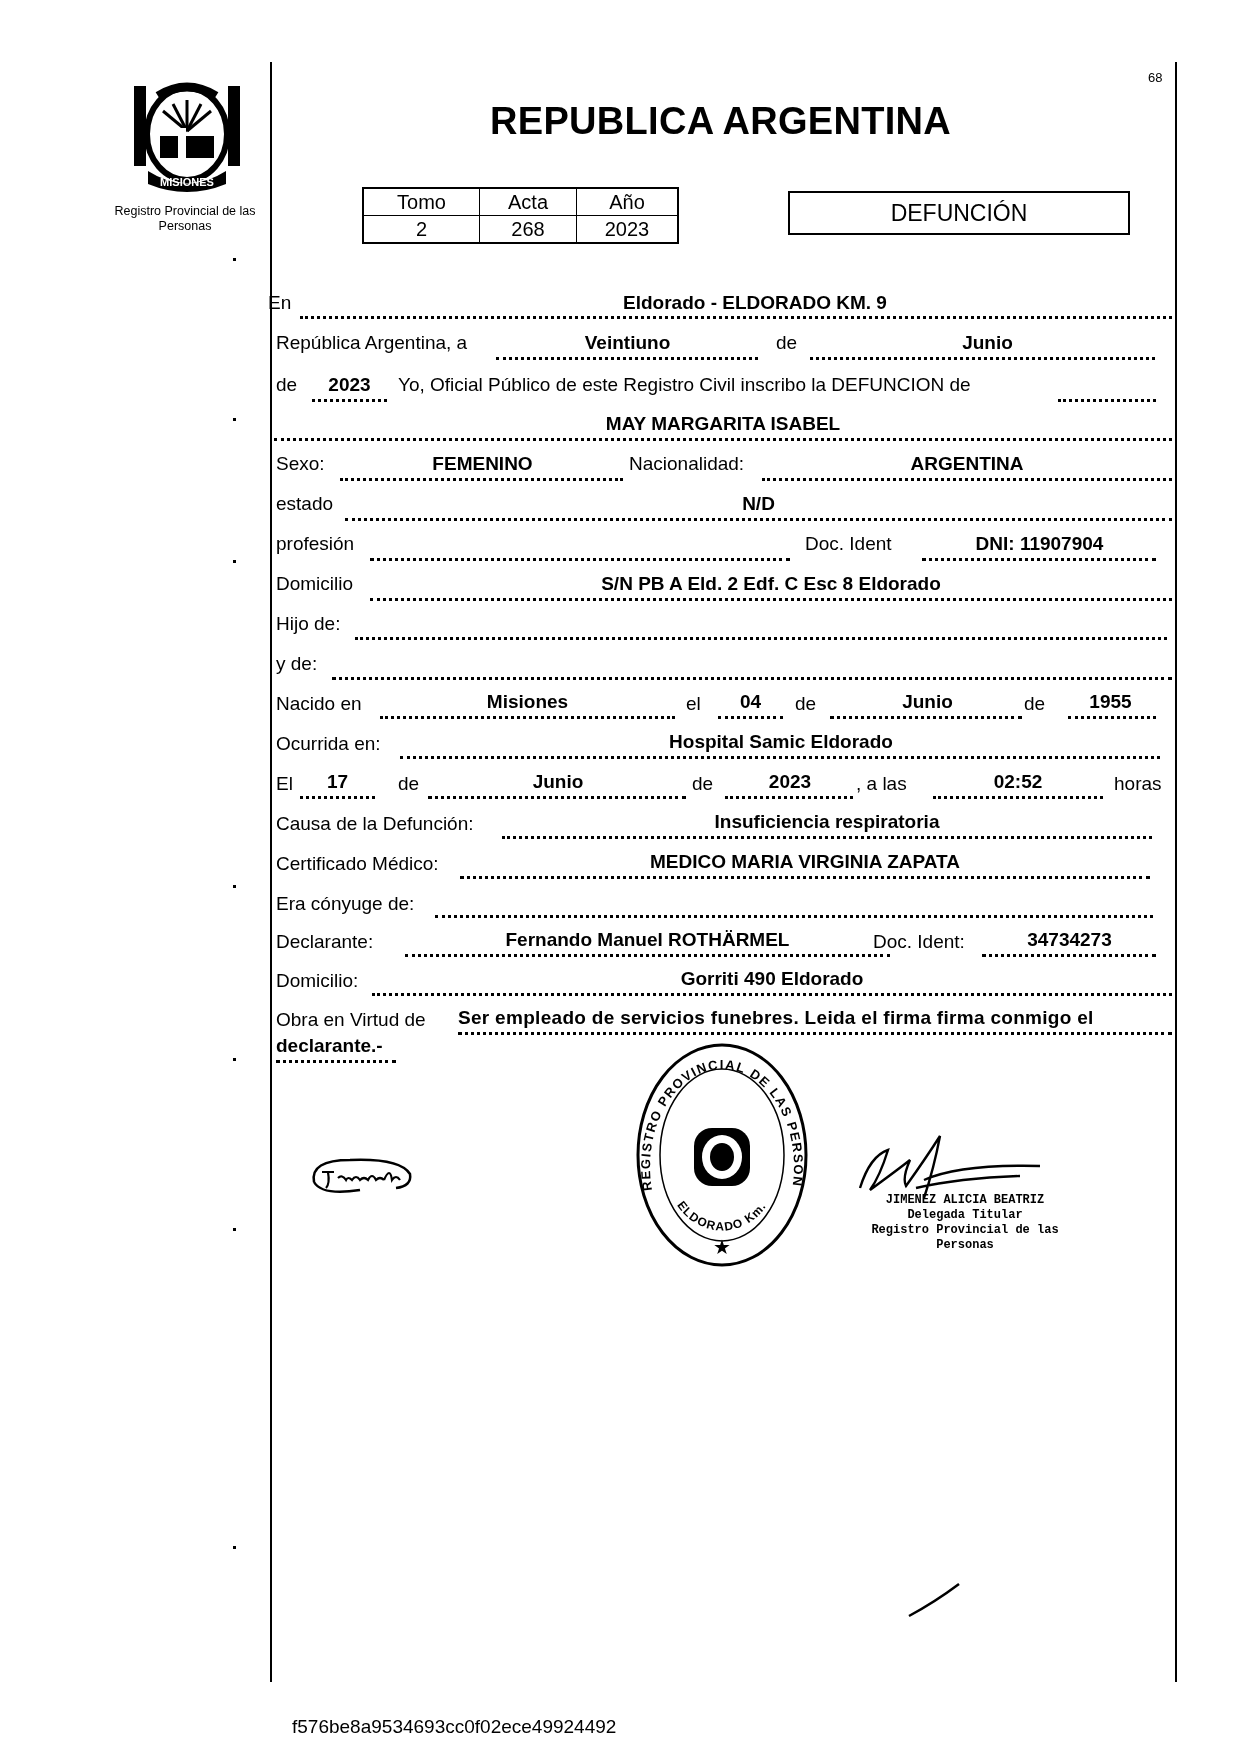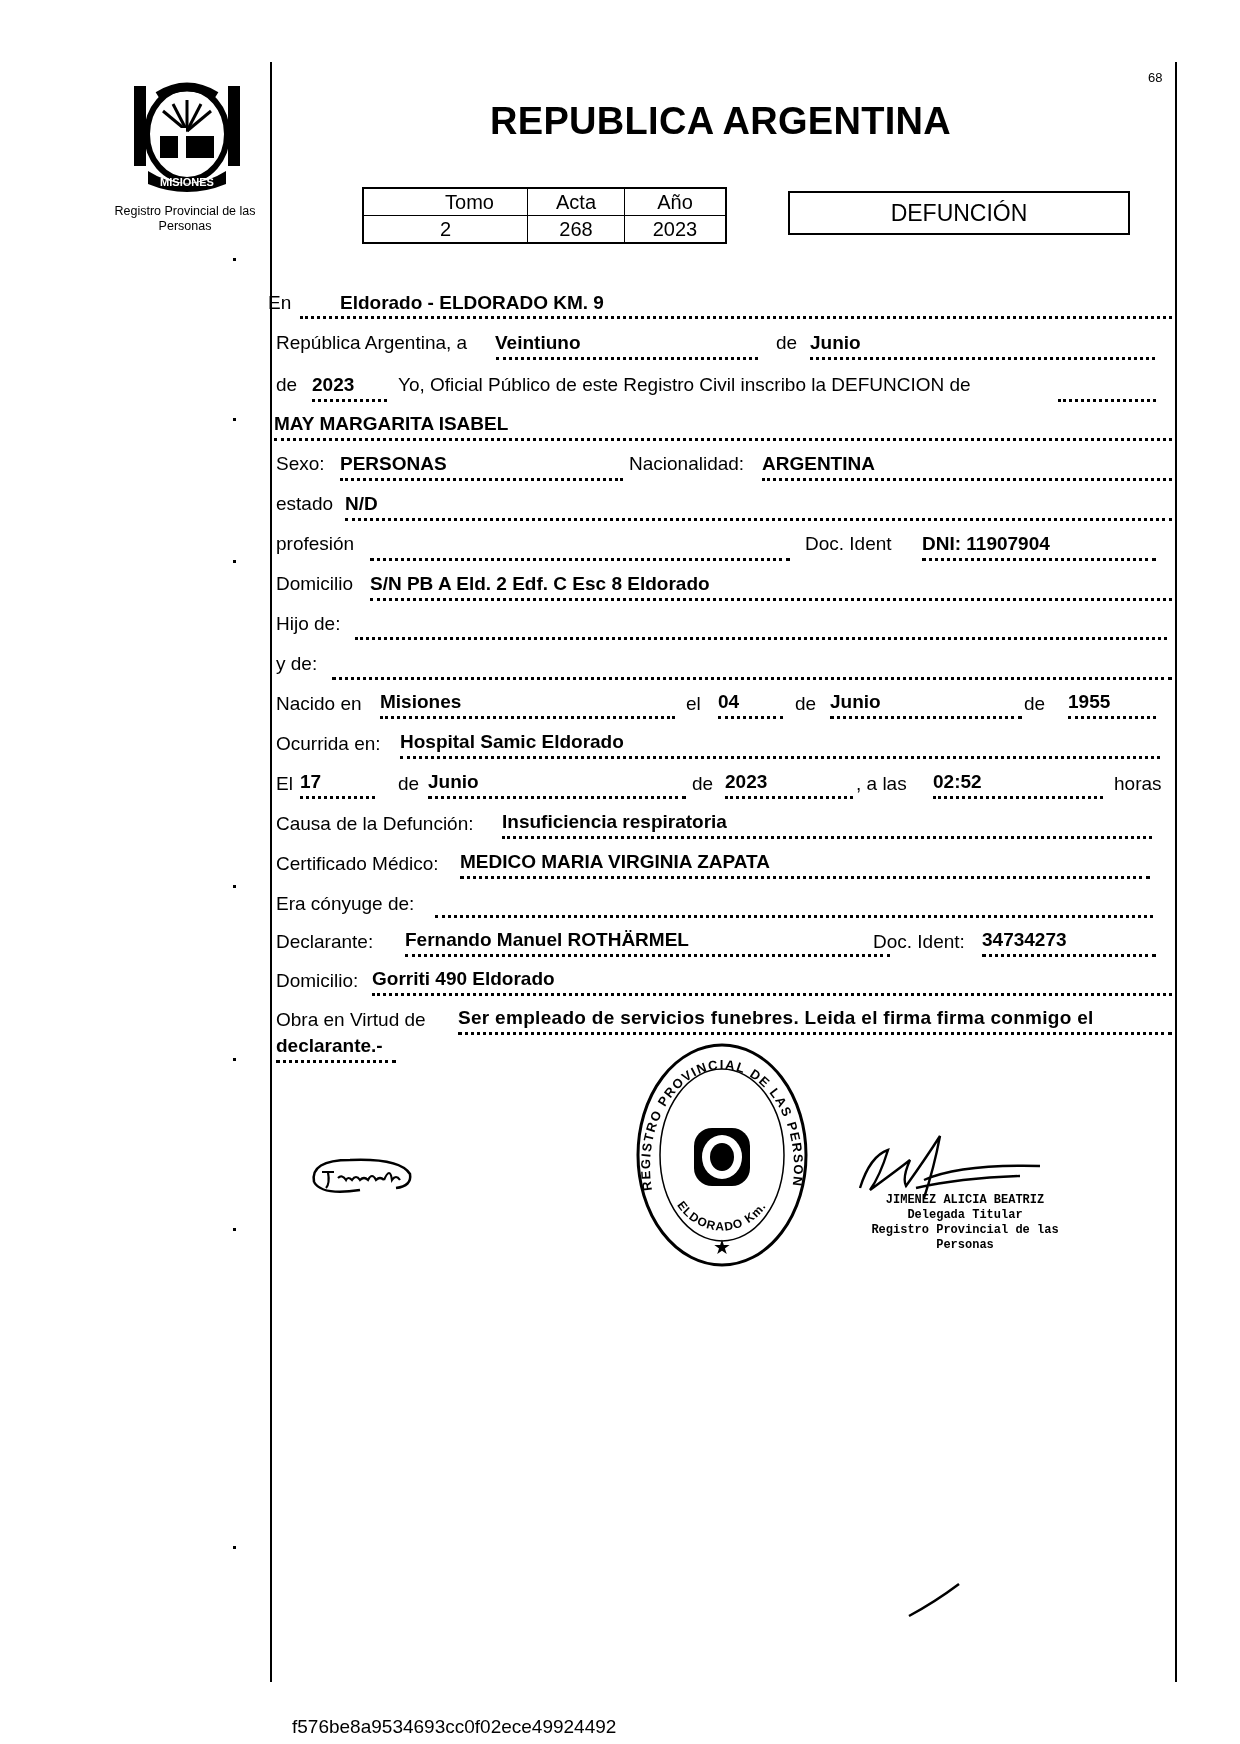--- a/index.html
+++ b/index.html
@@ -7,25 +7,25 @@
          font-family:"Liberation Sans", sans-serif; color:#000; }
   .abs { position:absolute; }
   .vline-left { left:270px; top:62px; width:2px; height:1620px; background:#000; }
   .vline-right { left:1175px; top:62px; width:2px; height:1620px; background:#000; }
   .page-num { left:1148px; top:70px; font-size:13px; }
   .logo { left:128px; top:76px; width:118px; height:118px; }
   .reg-label { left:100px; top:204px; width:170px; text-align:center; font-size:12.5px; line-height:15px; }
   .title { left:490px; top:100px; font-size:38px; font-weight:bold; letter-spacing:0.3px; }
   table.ref { position:absolute; left:362px; top:187px; border-collapse:collapse; border:2px solid #000; }
   table.ref td { border:1.5px solid #000; text-align:center; font-size:20px; height:26px; padding:0; }
-  table.ref td.c1 { width:115px;padding-left:48px; } table.ref td.c2 { width:96px; } table.ref td.c3 { width:100px; }
+  table.ref td.c1 { width:115px; } table.ref td.c2 { width:96px; } table.ref td.c3 { width:100px; }
   .type-box { left:788px; top:191px; width:338px; height:40px; border:2px solid #000;
               text-align:center; font-size:23px; line-height:40px; }
   .lbl { position:absolute; font-size:19px; white-space:nowrap; }
-  .val { position:absolute; font-size:19px; font-weight:bold; white-space:nowrap; }
+  .val { position:absolute; font-size:19px; font-weight:bold; text-align:center; white-space:nowrap; }
   .dots { position:absolute; height:0; border-bottom:3px dotted #000; }
   .stamp { left:632px; top:1040px; width:180px; height:230px; }
   .sig1 { left:300px; top:1152px; width:120px; height:55px; }
   .sig2 { left:840px; top:1128px; width:210px; height:80px; }
   .stamp-text { left:840px; top:1193px; width:250px; text-align:center; font-size:12px; font-weight:bold; line-height:15px; font-family:Liberation Mono, monospace; }
   .hash { left:292px; top:1716px; font-size:19px; }
   .tick { position:absolute; width:3px; height:3px; background:#000; left:233px; }
 </style>
 </head>
 <body>
@@ -94,21 +94,21 @@
 <div class="lbl" style="left:276px;top:374px">de</div>
 <div class="val" style="left:312px;top:374px;width:75px">2023</div>
 <div class="dots" style="left:312px;top:399px;width:75px"></div>
 <div class="lbl" style="left:398px;top:374px">Yo, Oficial Público de este Registro Civil inscribo la DEFUNCION de</div>
 <div class="dots" style="left:1058px;top:399px;width:98px"></div>
 
 <div class="val" style="left:274px;top:413px;width:898px">MAY MARGARITA ISABEL</div>
 <div class="dots" style="left:274px;top:438px;width:898px"></div>
 
 <div class="lbl" style="left:276px;top:453px">Sexo:</div>
-<div class="val" style="left:340px;top:453px;width:285px">PERSONAS</div>
+<div class="val" style="left:340px;top:453px;width:285px">FEMENINO</div>
 <div class="dots" style="left:340px;top:478px;width:283px"></div>
 <div class="lbl" style="left:629px;top:453px">Nacionalidad:</div>
 <div class="val" style="left:762px;top:453px;width:410px">ARGENTINA</div>
 <div class="dots" style="left:762px;top:478px;width:410px"></div>
 
 <div class="lbl" style="left:276px;top:493px">estado</div>
 <div class="val" style="left:345px;top:493px;width:827px">N/D</div>
 <div class="dots" style="left:345px;top:518px;width:827px"></div>
 
 <div class="lbl" style="left:276px;top:533px">profesión</div>

